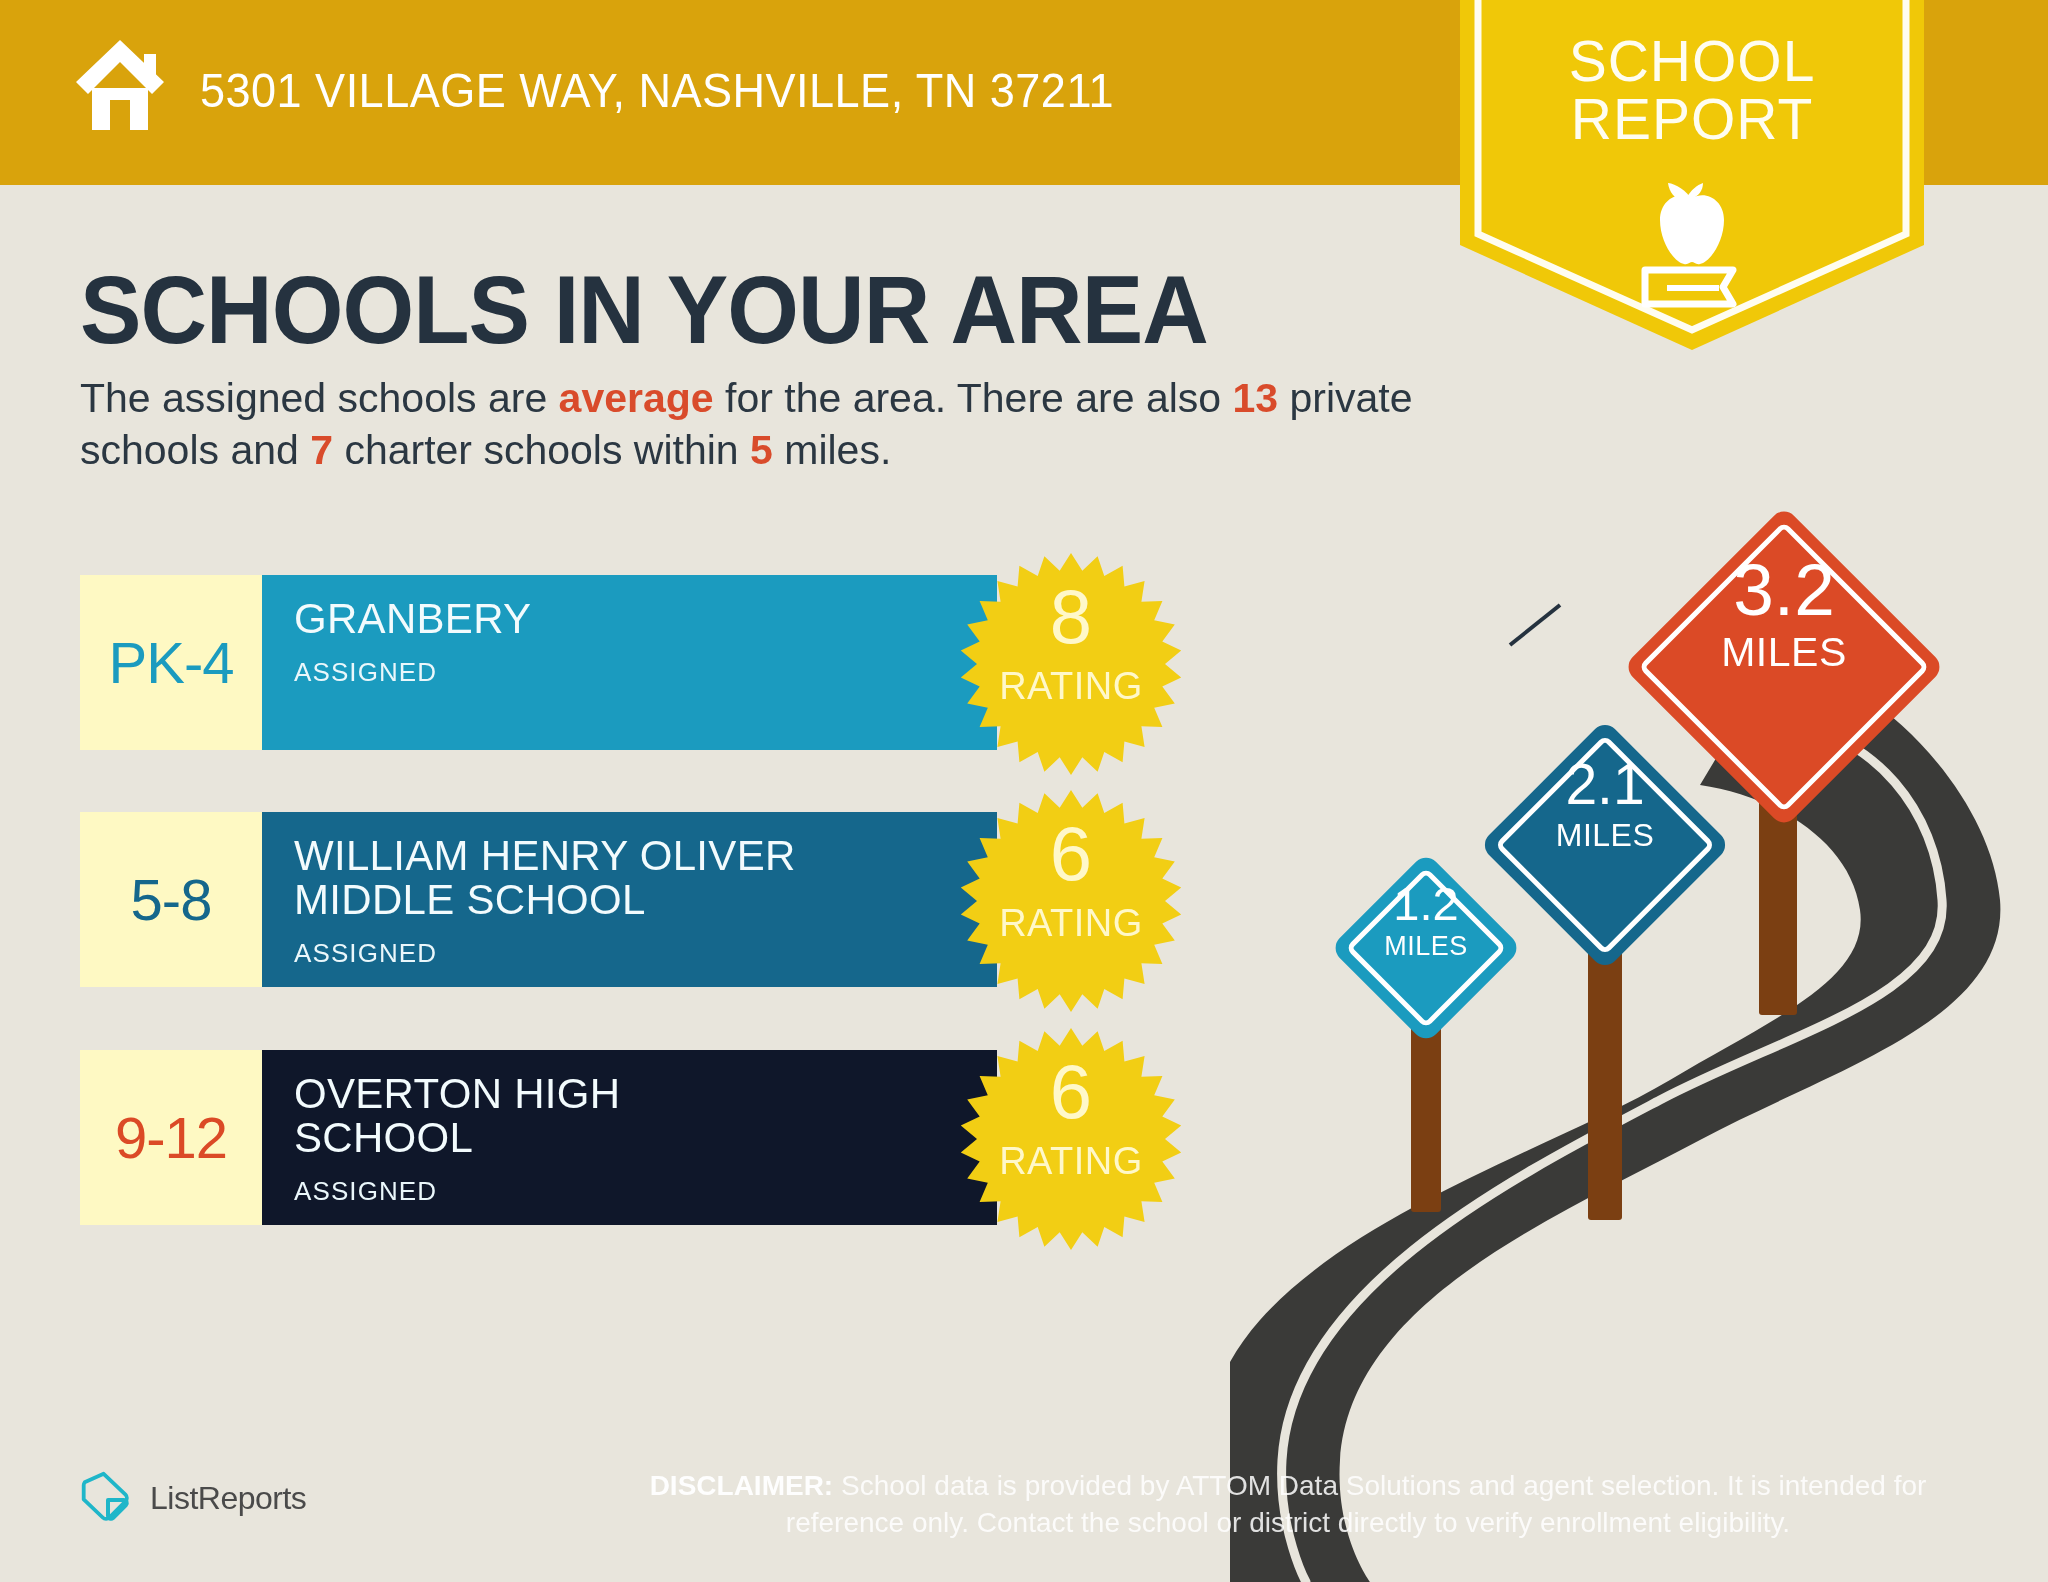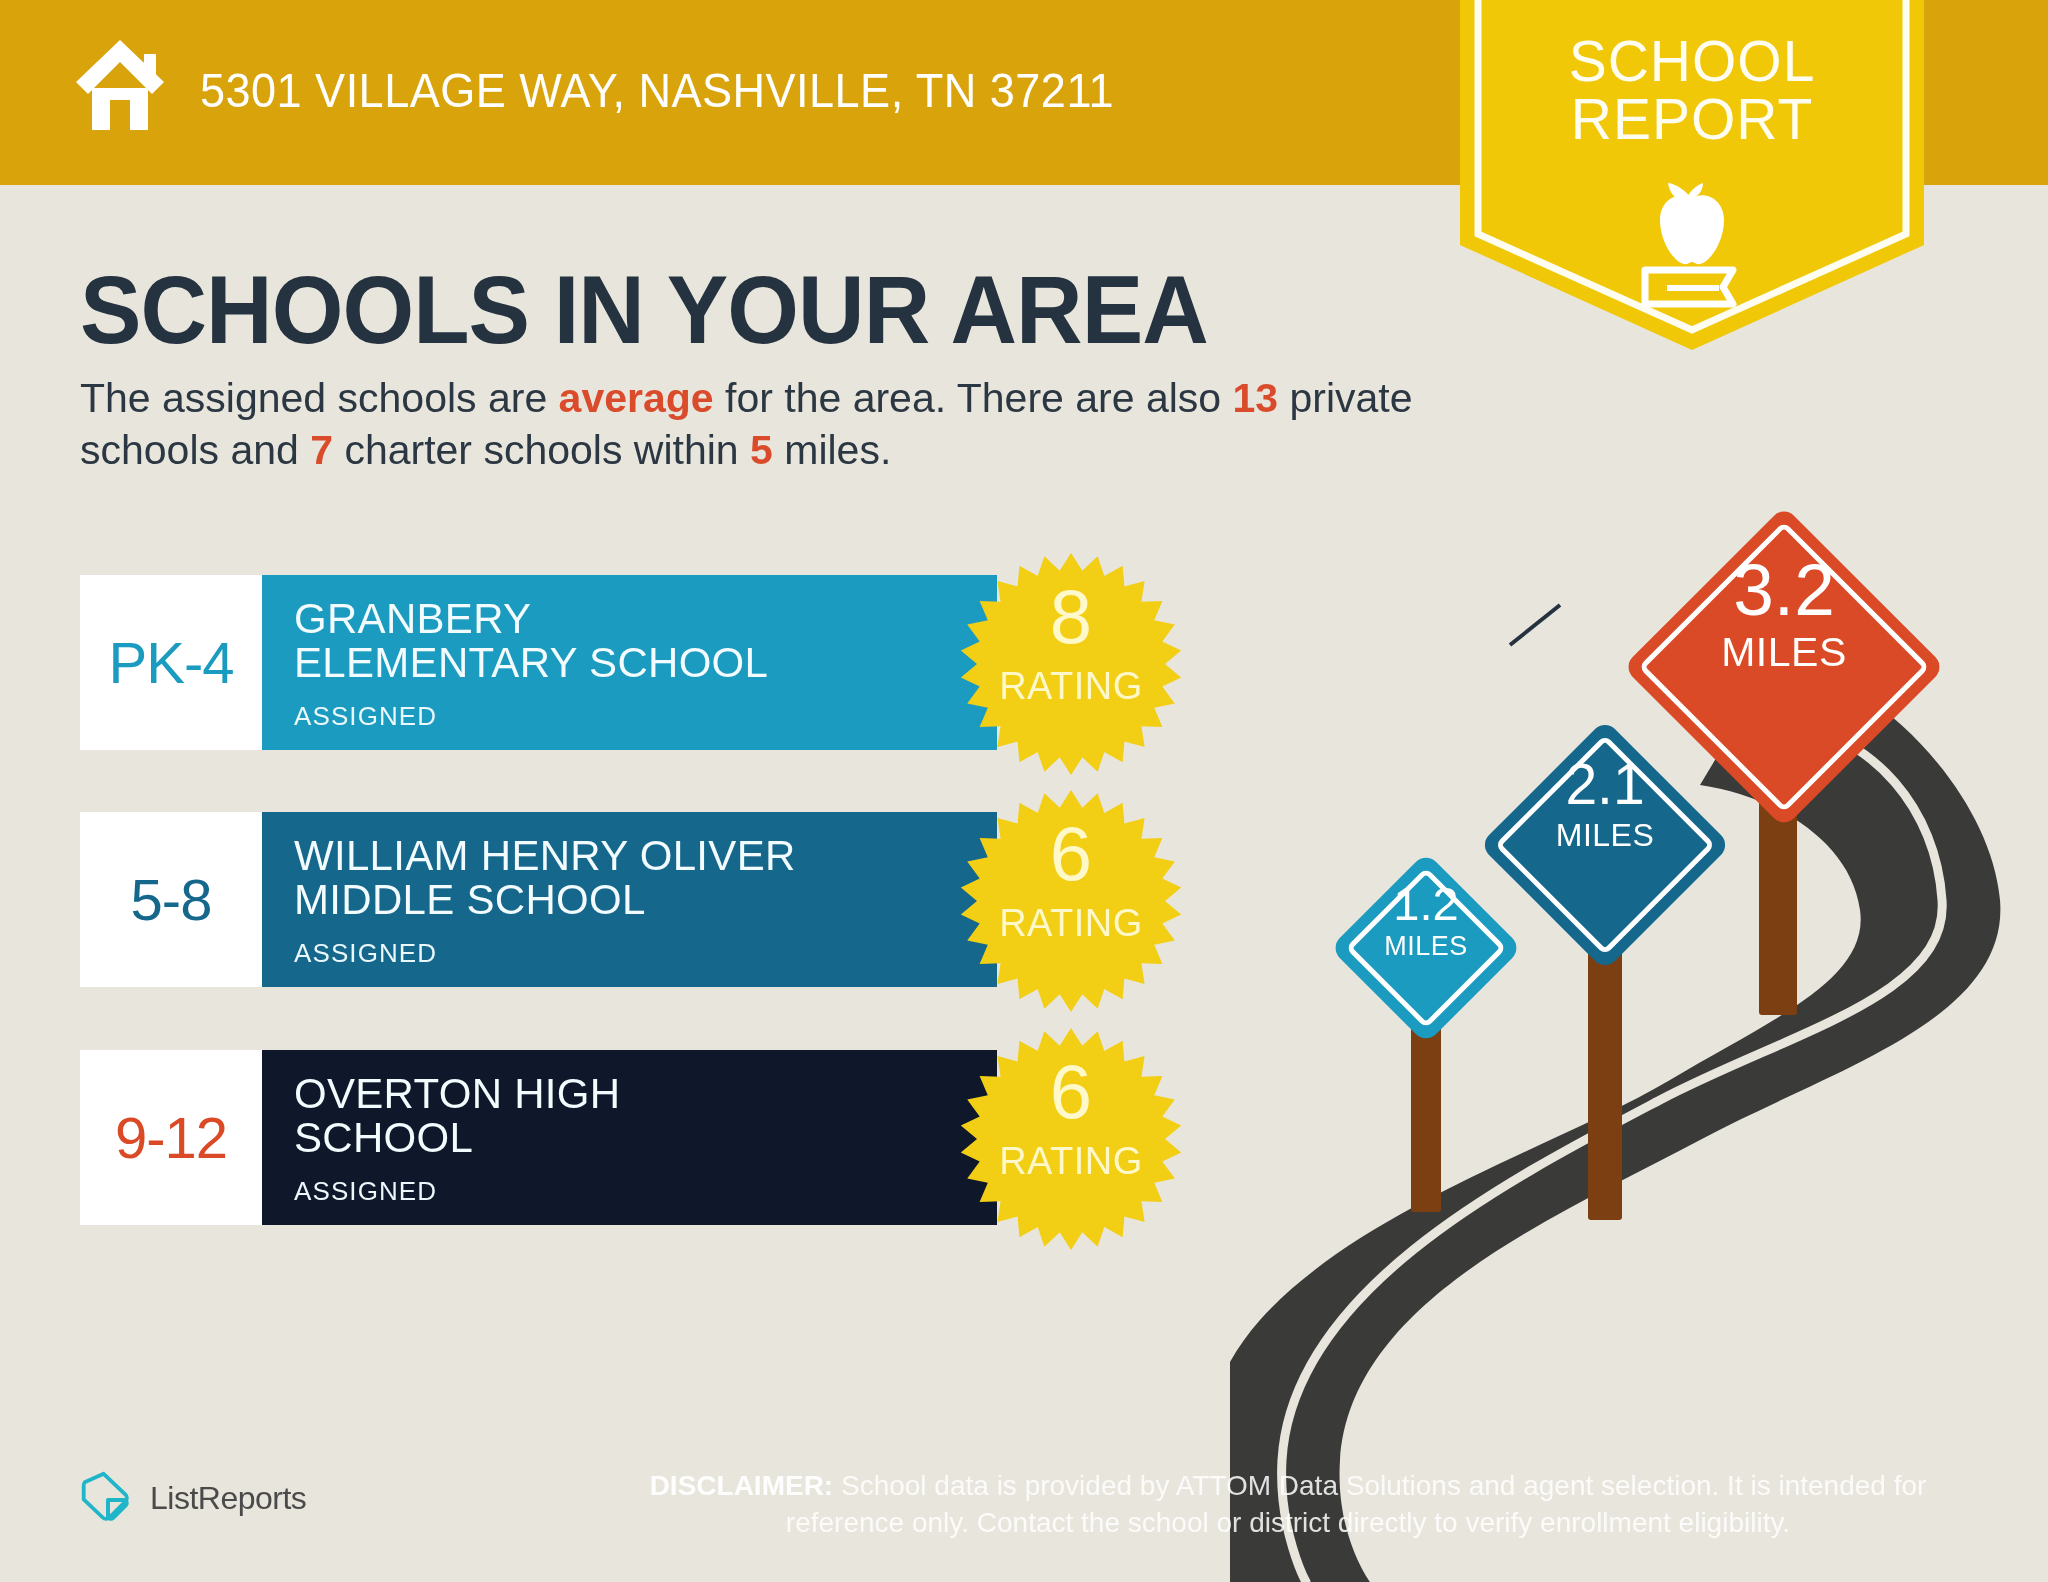--- a/index.html
+++ b/index.html
@@ -52,21 +52,21 @@
   #subtitle b{ color:#D94B2B; font-weight:bold; }
 
   
   .school-row{ position:absolute; left:80px; width:1020px; height:175px; }
   #row-0{ top:575px; }
   #row-1{ top:812px; }
   #row-2{ top:1050px; }
 
   .grade-box{
     position:absolute; left:0; top:0; width:182px; height:175px;
-    background:#ffffff; display:flex; align-items:center; justify-content:center;
+    background:#fef9c3; display:flex; align-items:center; justify-content:center;
   }
   .grade-text{ font-size:58px; letter-spacing:-1px; }
 
   .bar{
     position:absolute; left:182px; top:0; height:175px; width:735px;
     padding:22px 0 0 32px;
   }
   .school-name{
     color:#F2FBFD; font-size:42px; line-height:1.05; letter-spacing:0.3px;
   }
@@ -161,21 +161,20 @@
   <span>The assigned schools are </span><b>average</b><span> for the area. There are also </span><b>13</b><span> private schools and </span><b>7</b><span> charter schools within </span><b>5</b><span> miles.</span>
 </div>
 
 <div class="school-row" id="row-0">
   <div class="grade-box">
     <span class="grade-text" style="color: rgb(27, 155, 191);">PK-4</span>
   </div>
   <div class="bar" style="background: rgb(27, 155, 191);">
     <div class="school-name">
       <div>GRANBERY</div>
-      <div>ELEMENTARY SCHOOL</div>
     </div>
     <div class="assigned">ASSIGNED</div>
   </div>
   <div class="starburst" id="star-0">
     <svg viewBox="0 0 222 222">
         <polygon class="burst" points="111.0,0.0 122.3,17.7 137.6,3.2 144.3,23.1 162.6,12.7 164.4,33.6 184.6,27.9 181.4,48.7 202.4,47.9 194.2,67.3 214.8,71.6 202.3,88.5 221.2,97.6 205.0,111.0 221.2,124.4 202.3,133.5 214.8,150.4 194.2,154.7 202.4,174.1 181.4,173.3 184.6,194.1 164.4,188.4 162.6,209.3 144.3,198.9 137.6,218.8 122.3,204.3 111.0,222.0 99.7,204.3 84.4,218.8 77.7,198.9 59.4,209.3 57.6,188.4 37.4,194.1 40.6,173.3 19.6,174.1 27.8,154.7 7.2,150.4 19.7,133.5 0.8,124.4 17.0,111.0 0.8,97.6 19.7,88.5 7.2,71.6 27.8,67.3 19.6,47.9 40.6,48.7 37.4,27.9 57.6,33.6 59.4,12.7 77.7,23.1 84.4,3.2 99.7,17.7" fill="#F2CE14"></polygon>
       </svg>
     <div class="rating-num">8</div>
     <div class="rating-label">RATING</div>
   </div>

